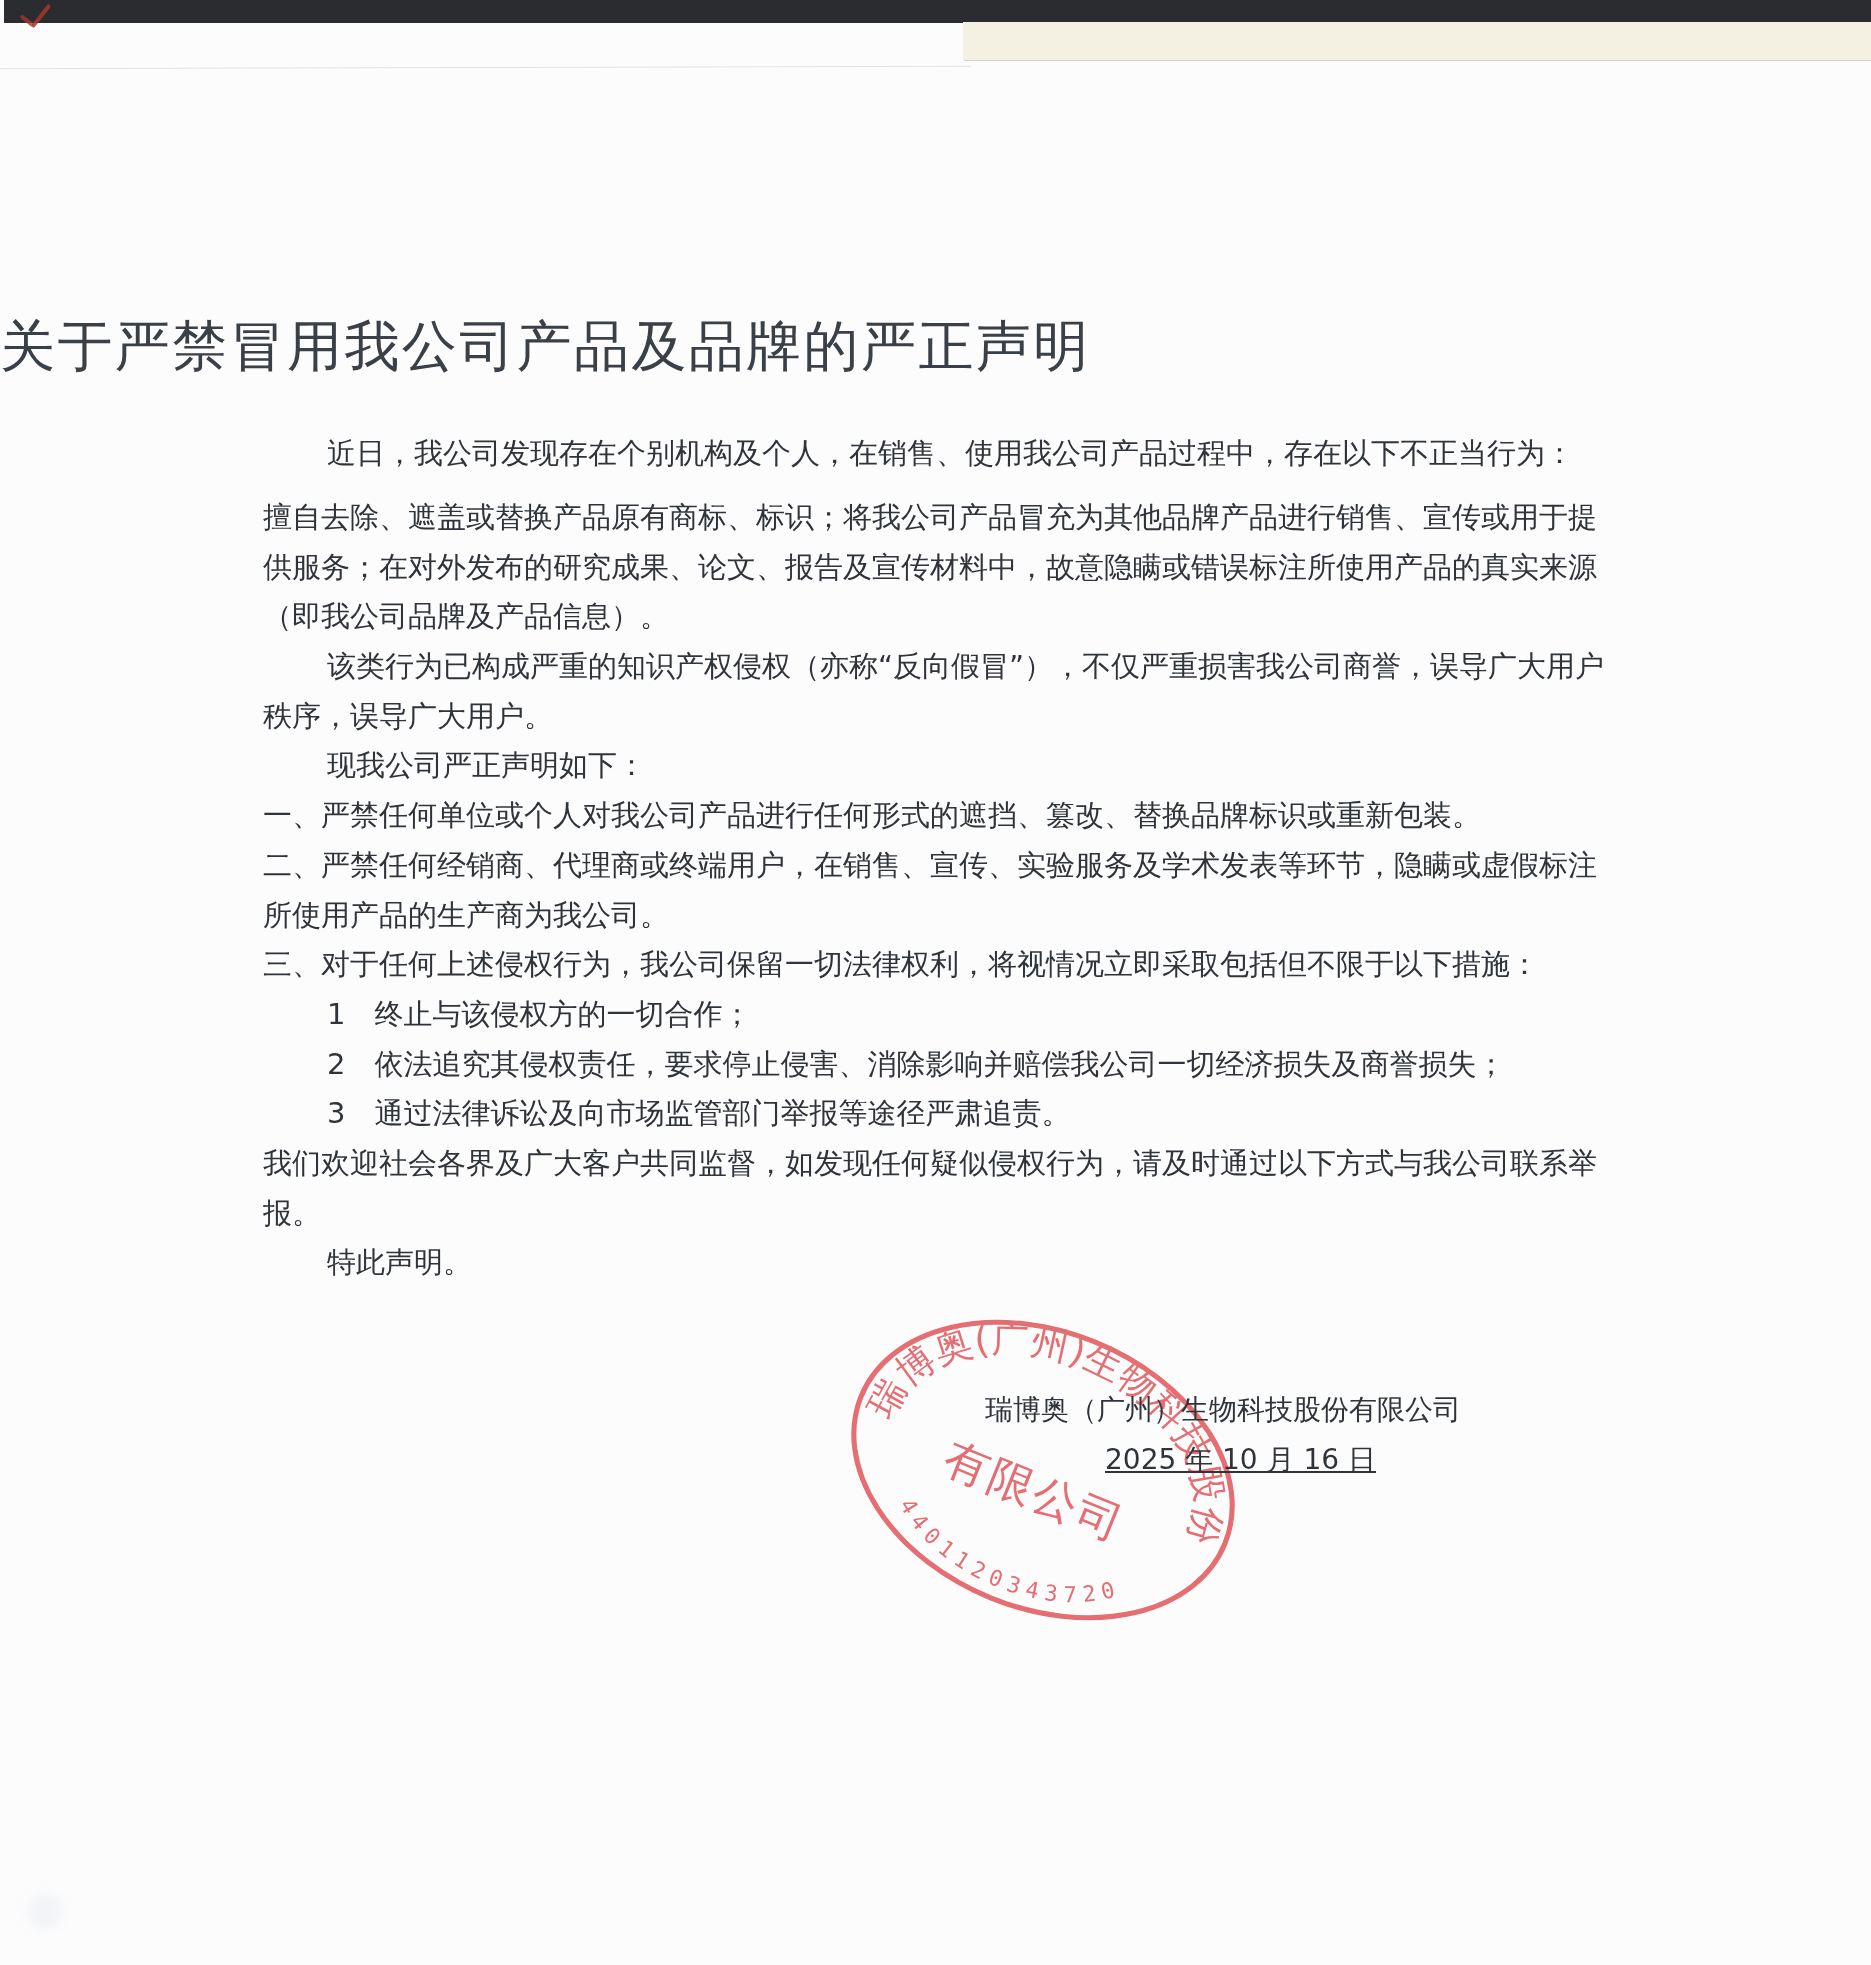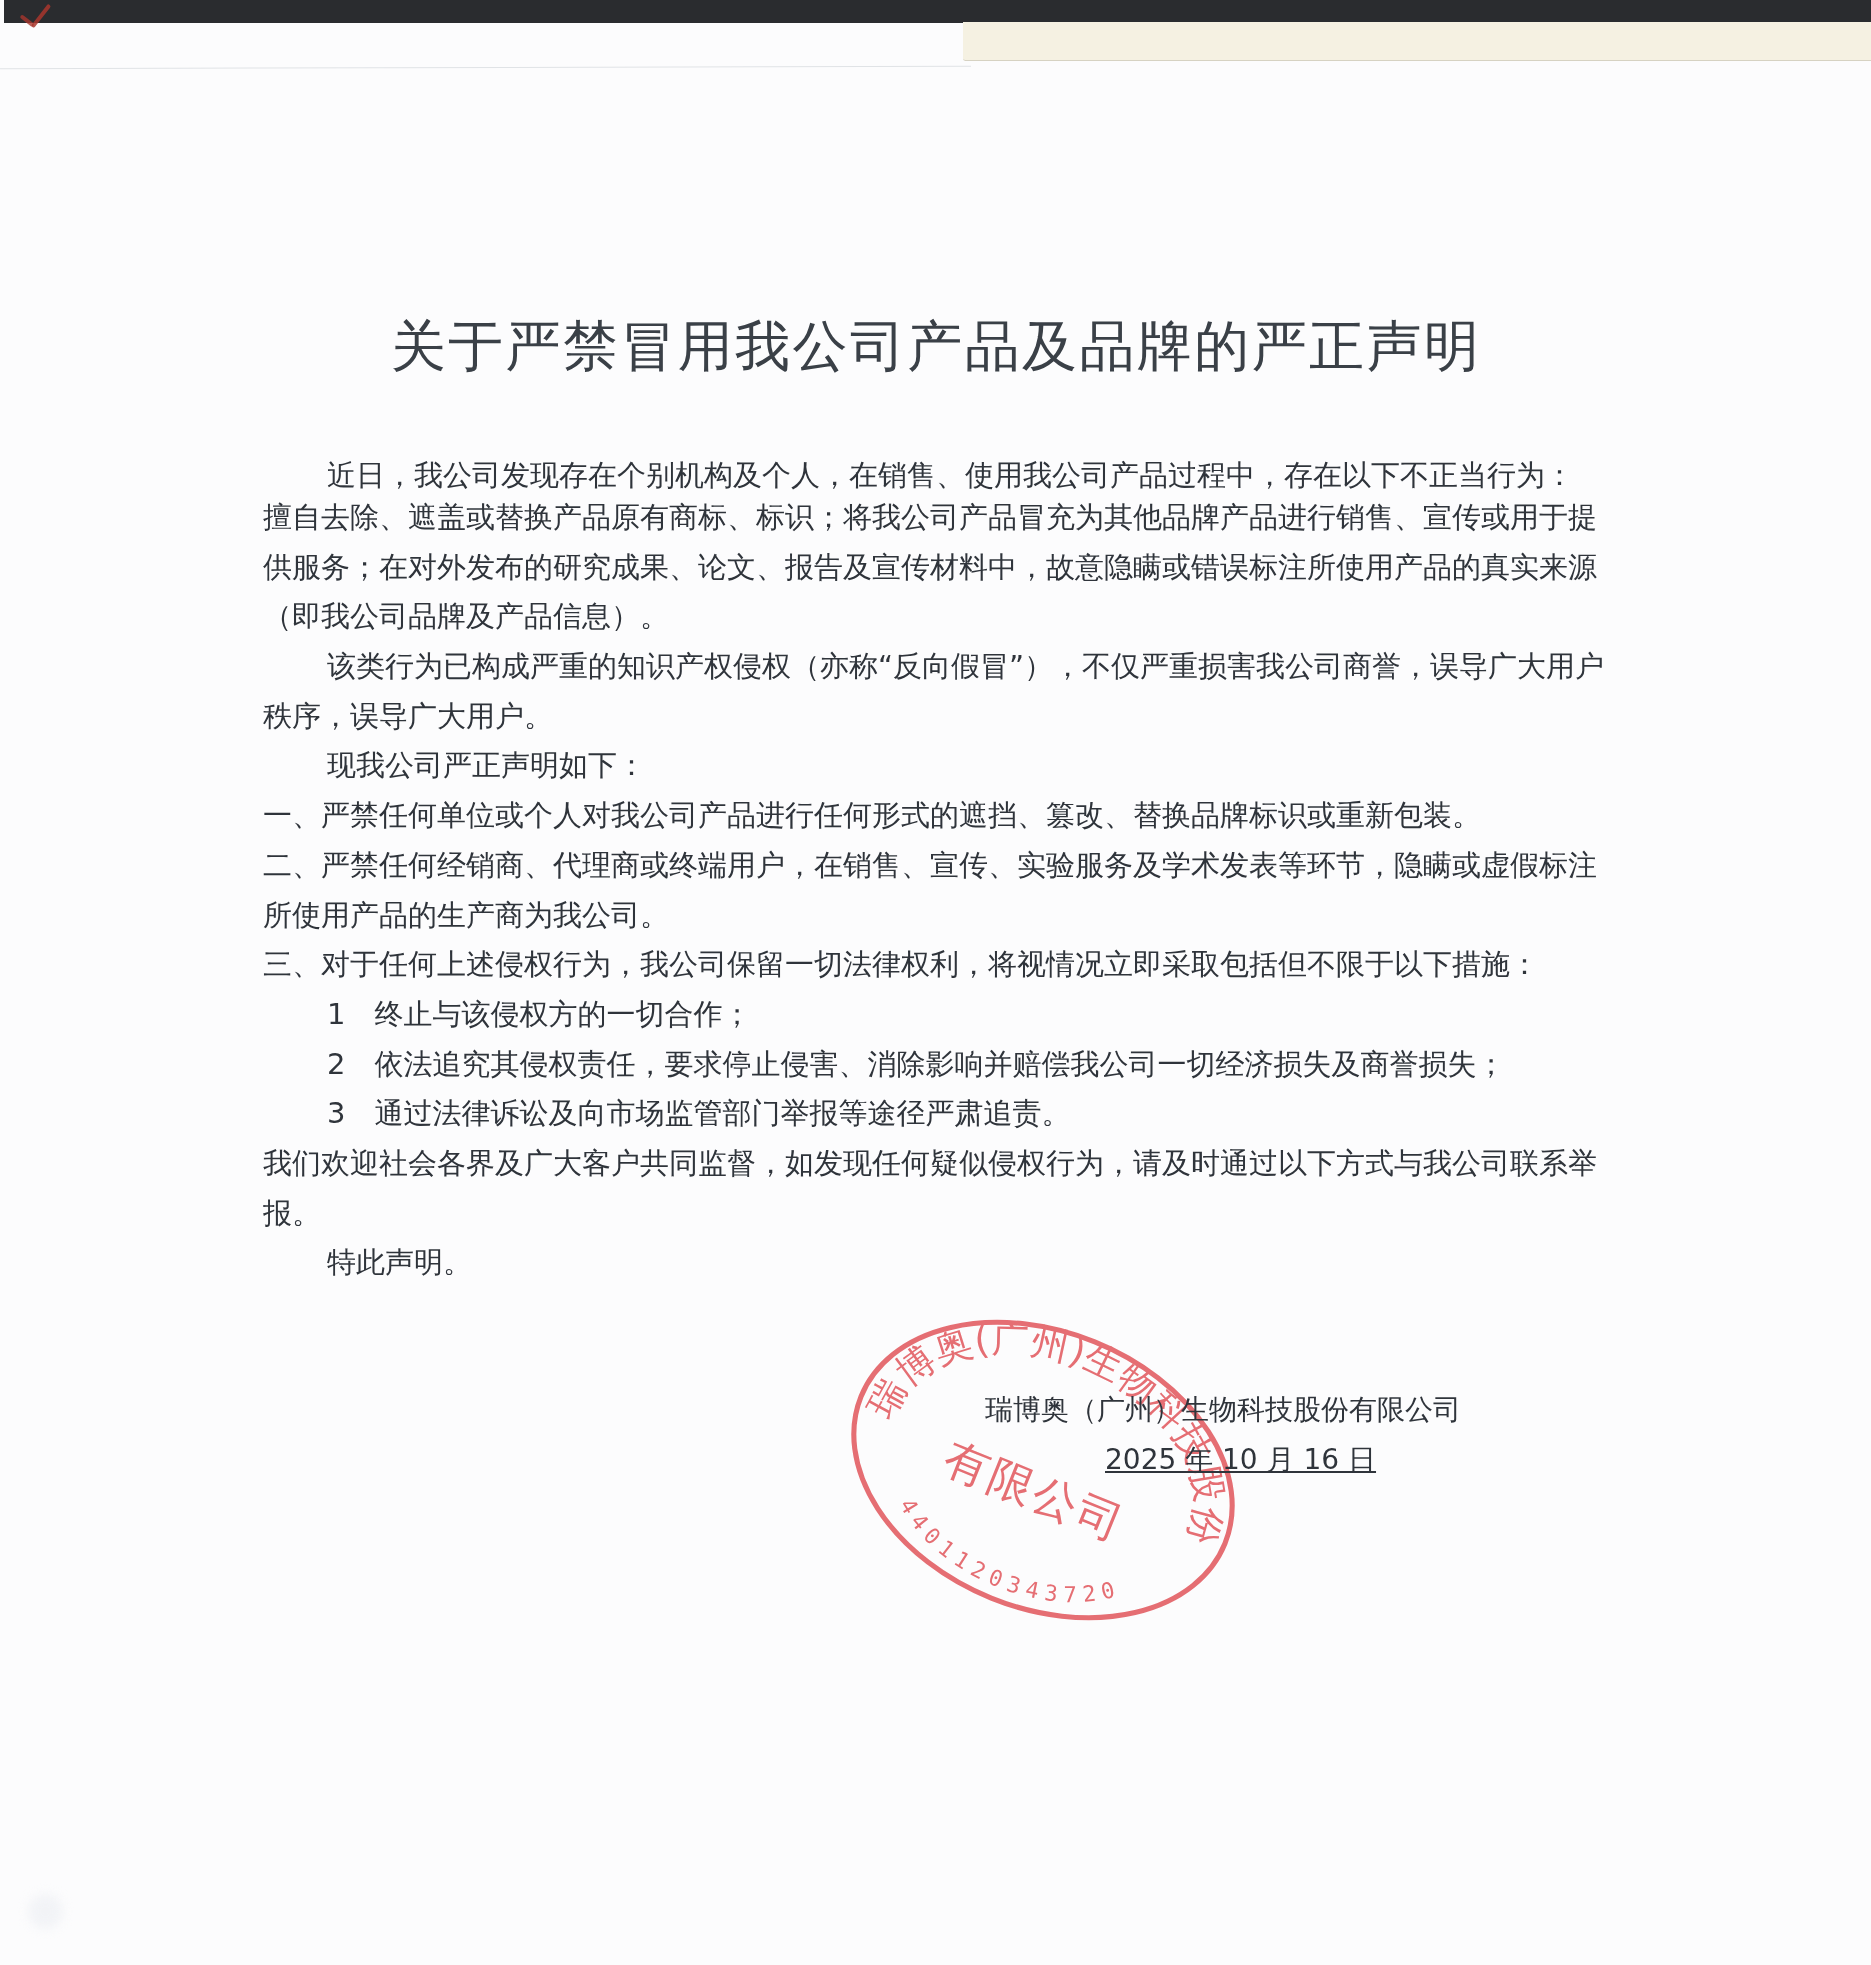--- a/index.html
+++ b/index.html
@@ -9,21 +9,21 @@
   .topbar{position:absolute;left:3.9px;top:0;width:1868px;height:23px;background:#2a2c2f;}
   .right-strip{position:absolute;left:1865px;top:0;width:6.7px;height:36px;background:#2a2c2f;}
   .backing{position:absolute;left:963px;top:22px;width:909px;height:38px;background:#f5f1e2;
            border-bottom:0.8px solid #d6d2c2;border-bottom-left-radius:2.4px;}
   .paper-edge{position:absolute;left:0;top:67px;width:971px;height:0.8px;background:#e0e3e6;transform:rotate(-0.15deg);}
   .pen-mark1{position:absolute;left:39px;top:2.4px;width:4.3px;height:28px;background:#a8362d;border-radius:2.4px;transform:rotate(38deg);opacity:.85;}
   .pen-mark2{position:absolute;left:25px;top:13.4px;width:3.5px;height:15.7px;background:#a8362d;border-radius:2px;transform:rotate(-52deg);opacity:.8;}
   .smudge{position:absolute;border-radius:50%;filter:blur(5.5px);}
   .sm3{left:27.5px;top:1894px;width:35px;height:35px;background:#eef0f4;opacity:.7;}
   
-  .title{position:absolute;left:0;top:310px;width:1872px;text-align:center;
+  .title{position:absolute;left:0;top:310px;width:1872px;text-align:left;
          font-size:55px;letter-spacing:2.4px;color:#3a4047;white-space:nowrap;}
   .bl{position:absolute;left:263px;width:1376px;font-size:29px;line-height:31px;
       letter-spacing:0;color:#2f343b;white-space:nowrap;}
   .ind{padding-left:64px;}
   .sig{position:absolute;font-size:28px;color:#2f343b;white-space:nowrap;z-index:3;}
   .sig-company{left:985px;top:1391px;}
   .sig-date{left:1105px;top:1441px;text-decoration:underline;}
   
   .stamp{position:absolute;left:827px;top:1313px;width:432px;height:314px;
          transform:rotate(22deg);opacity:.85;mix-blend-mode:multiply;z-index:2;}
@@ -37,21 +37,21 @@
   <div class="right-strip"></div>
   <div class="backing"></div>
   <div class="paper-edge"></div>
   <div class="pen-mark1"></div>
   <div class="pen-mark2"></div>
 
   <div class="smudge sm3"></div>
 
   <div class="title">关于严禁冒用我公司产品及品牌的严正声明</div>
 
-  <div class="bl ind" style="top:460px">近日，我公司发现存在个别机构及个人，在销售、使用我公司产品过程中，存在以下不正当行为：</div>
+  <div class="bl ind" style="top:438px">近日，我公司发现存在个别机构及个人，在销售、使用我公司产品过程中，存在以下不正当行为：</div>
   <div class="bl" style="top:502px">擅自去除、遮盖或替换产品原有商标、标识；将我公司产品冒充为其他品牌产品进行销售、宣传或用于提</div>
   <div class="bl" style="top:552px">供服务；在对外发布的研究成果、论文、报告及宣传材料中，故意隐瞒或错误标注所使用产品的真实来源</div>
   <div class="bl" style="top:601px">（即我公司品牌及产品信息）。</div>
   <div class="bl ind" style="top:651px">该类行为已构成严重的知识产权侵权（亦称“反向假冒”），不仅严重损害我公司商誉，误导广大用户</div>
   <div class="bl" style="top:701px">秩序，误导广大用户。</div>
   <div class="bl ind" style="top:750px">现我公司严正声明如下：</div>
   <div class="bl" style="top:800px">一、严禁任何单位或个人对我公司产品进行任何形式的遮挡、篡改、替换品牌标识或重新包装。</div>
   <div class="bl" style="top:850px">二、严禁任何经销商、代理商或终端用户，在销售、宣传、实验服务及学术发表等环节，隐瞒或虚假标注</div>
   <div class="bl" style="top:900px">所使用产品的生产商为我公司。</div>
   <div class="bl" style="top:949px">三、对于任何上述侵权行为，我公司保留一切法律权利，将视情况立即采取包括但不限于以下措施：</div>

